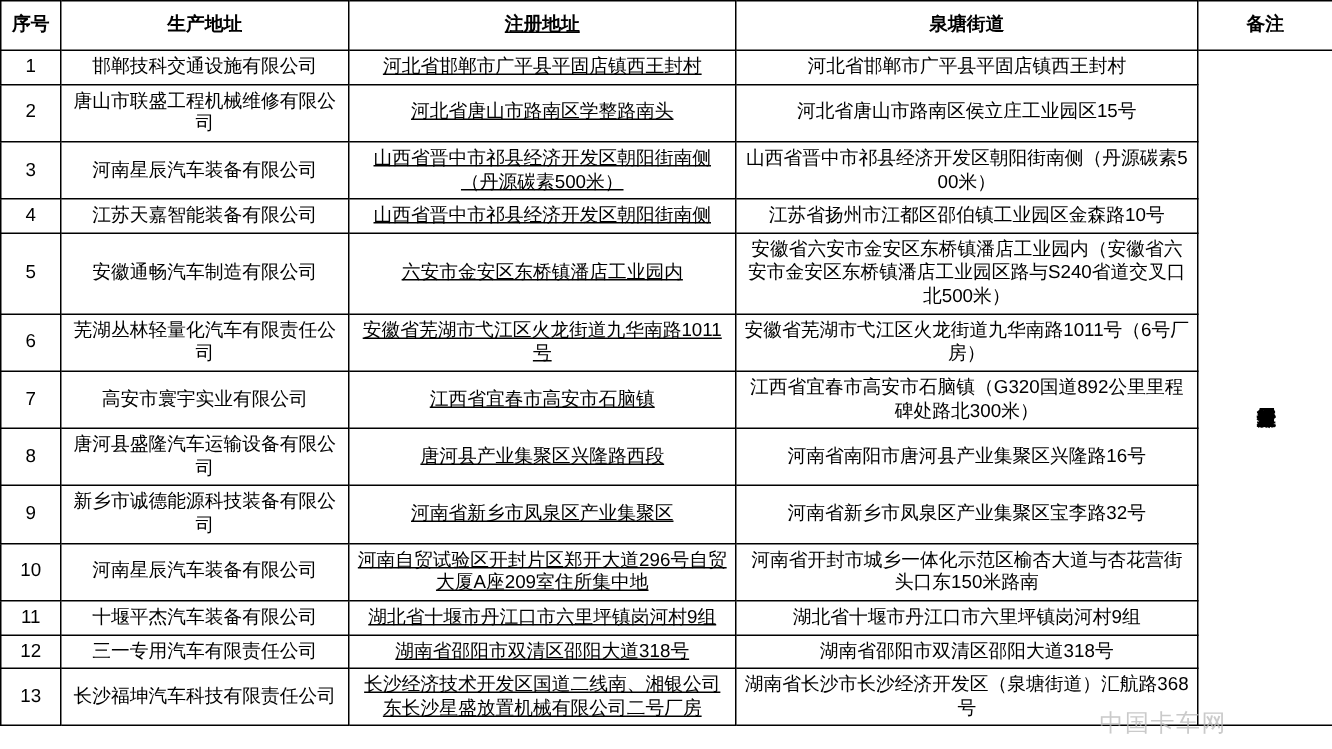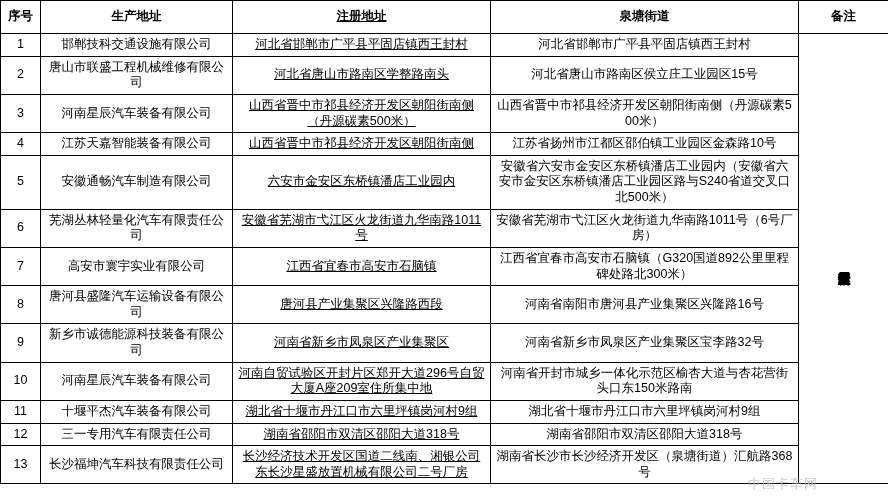--- a/index.html
+++ b/index.html
@@ -55,21 +55,21 @@
     writing-mode: vertical-rl;
     text-orientation: upright;
     display: inline-block;
     white-space: nowrap;
     margin: 0 auto;
   }
   .watermark {
     position: absolute;
     right: 70px;
     bottom: 6px;
-    font-size: 13px;
+    font-size: 16px;
     color: #b9b9b9;
     opacity: .75;
     pointer-events: none;
     letter-spacing: 1px;
     margin-left: 20px;
   }
 </style>
 </head>
 <body>
 

